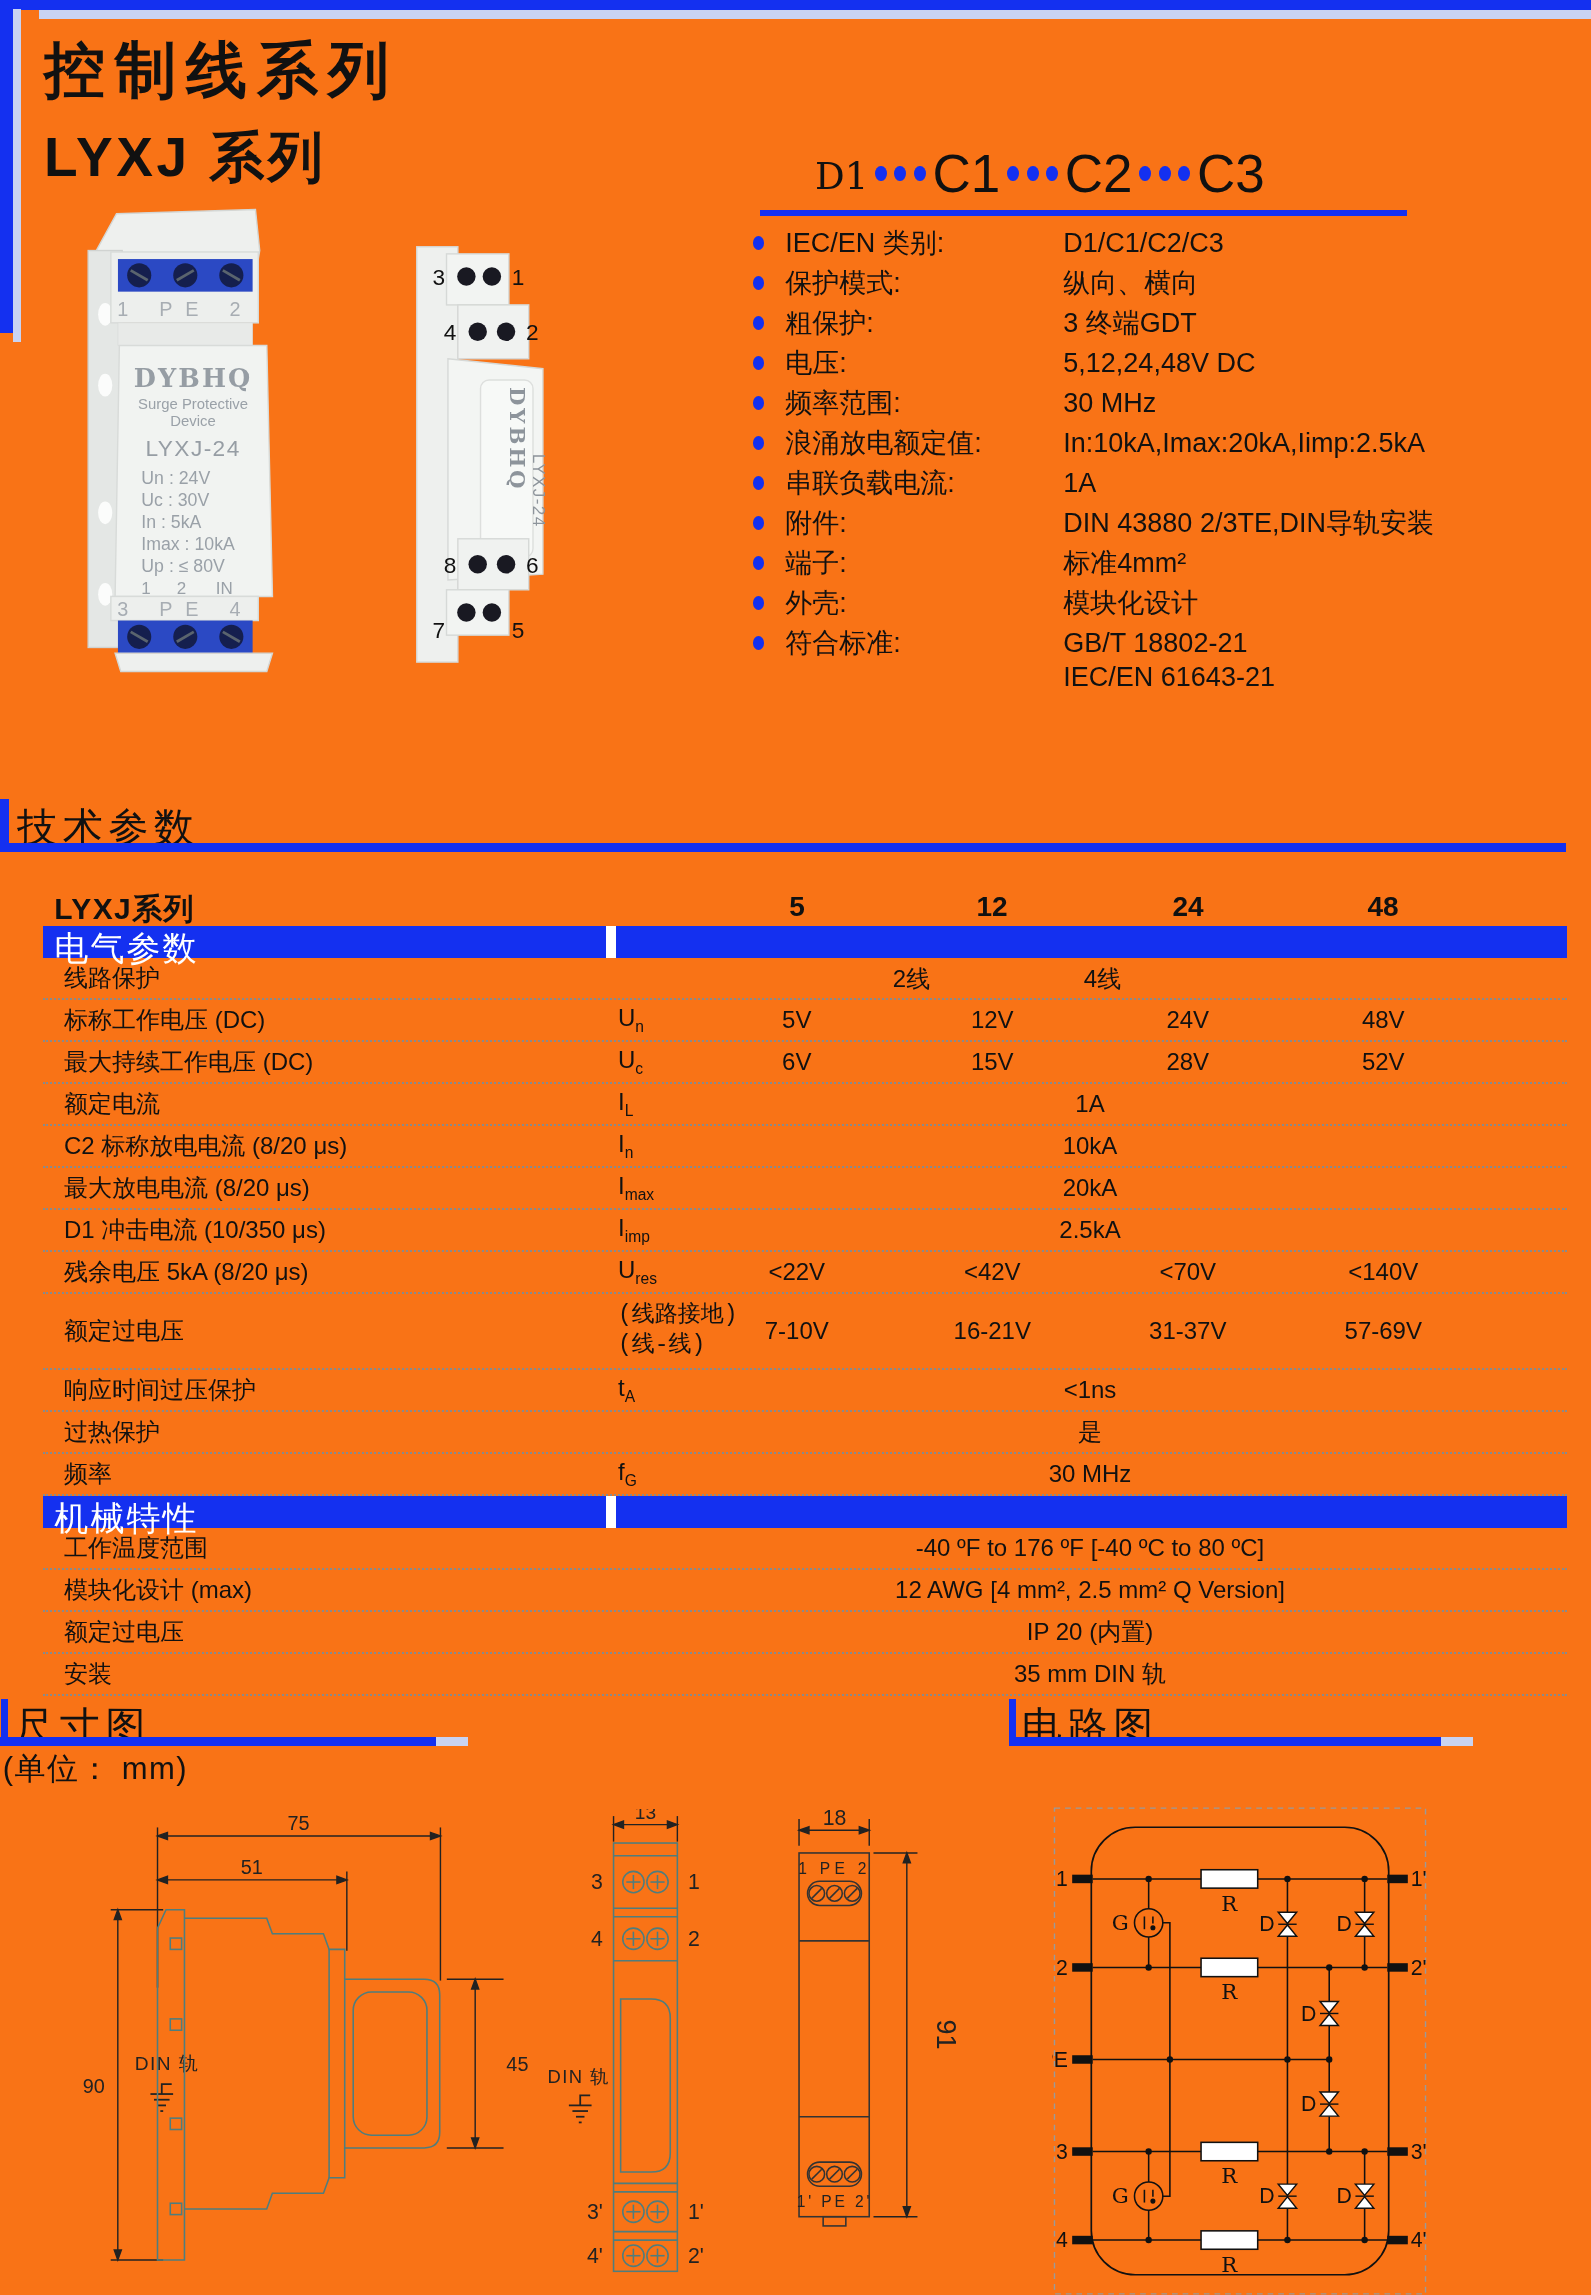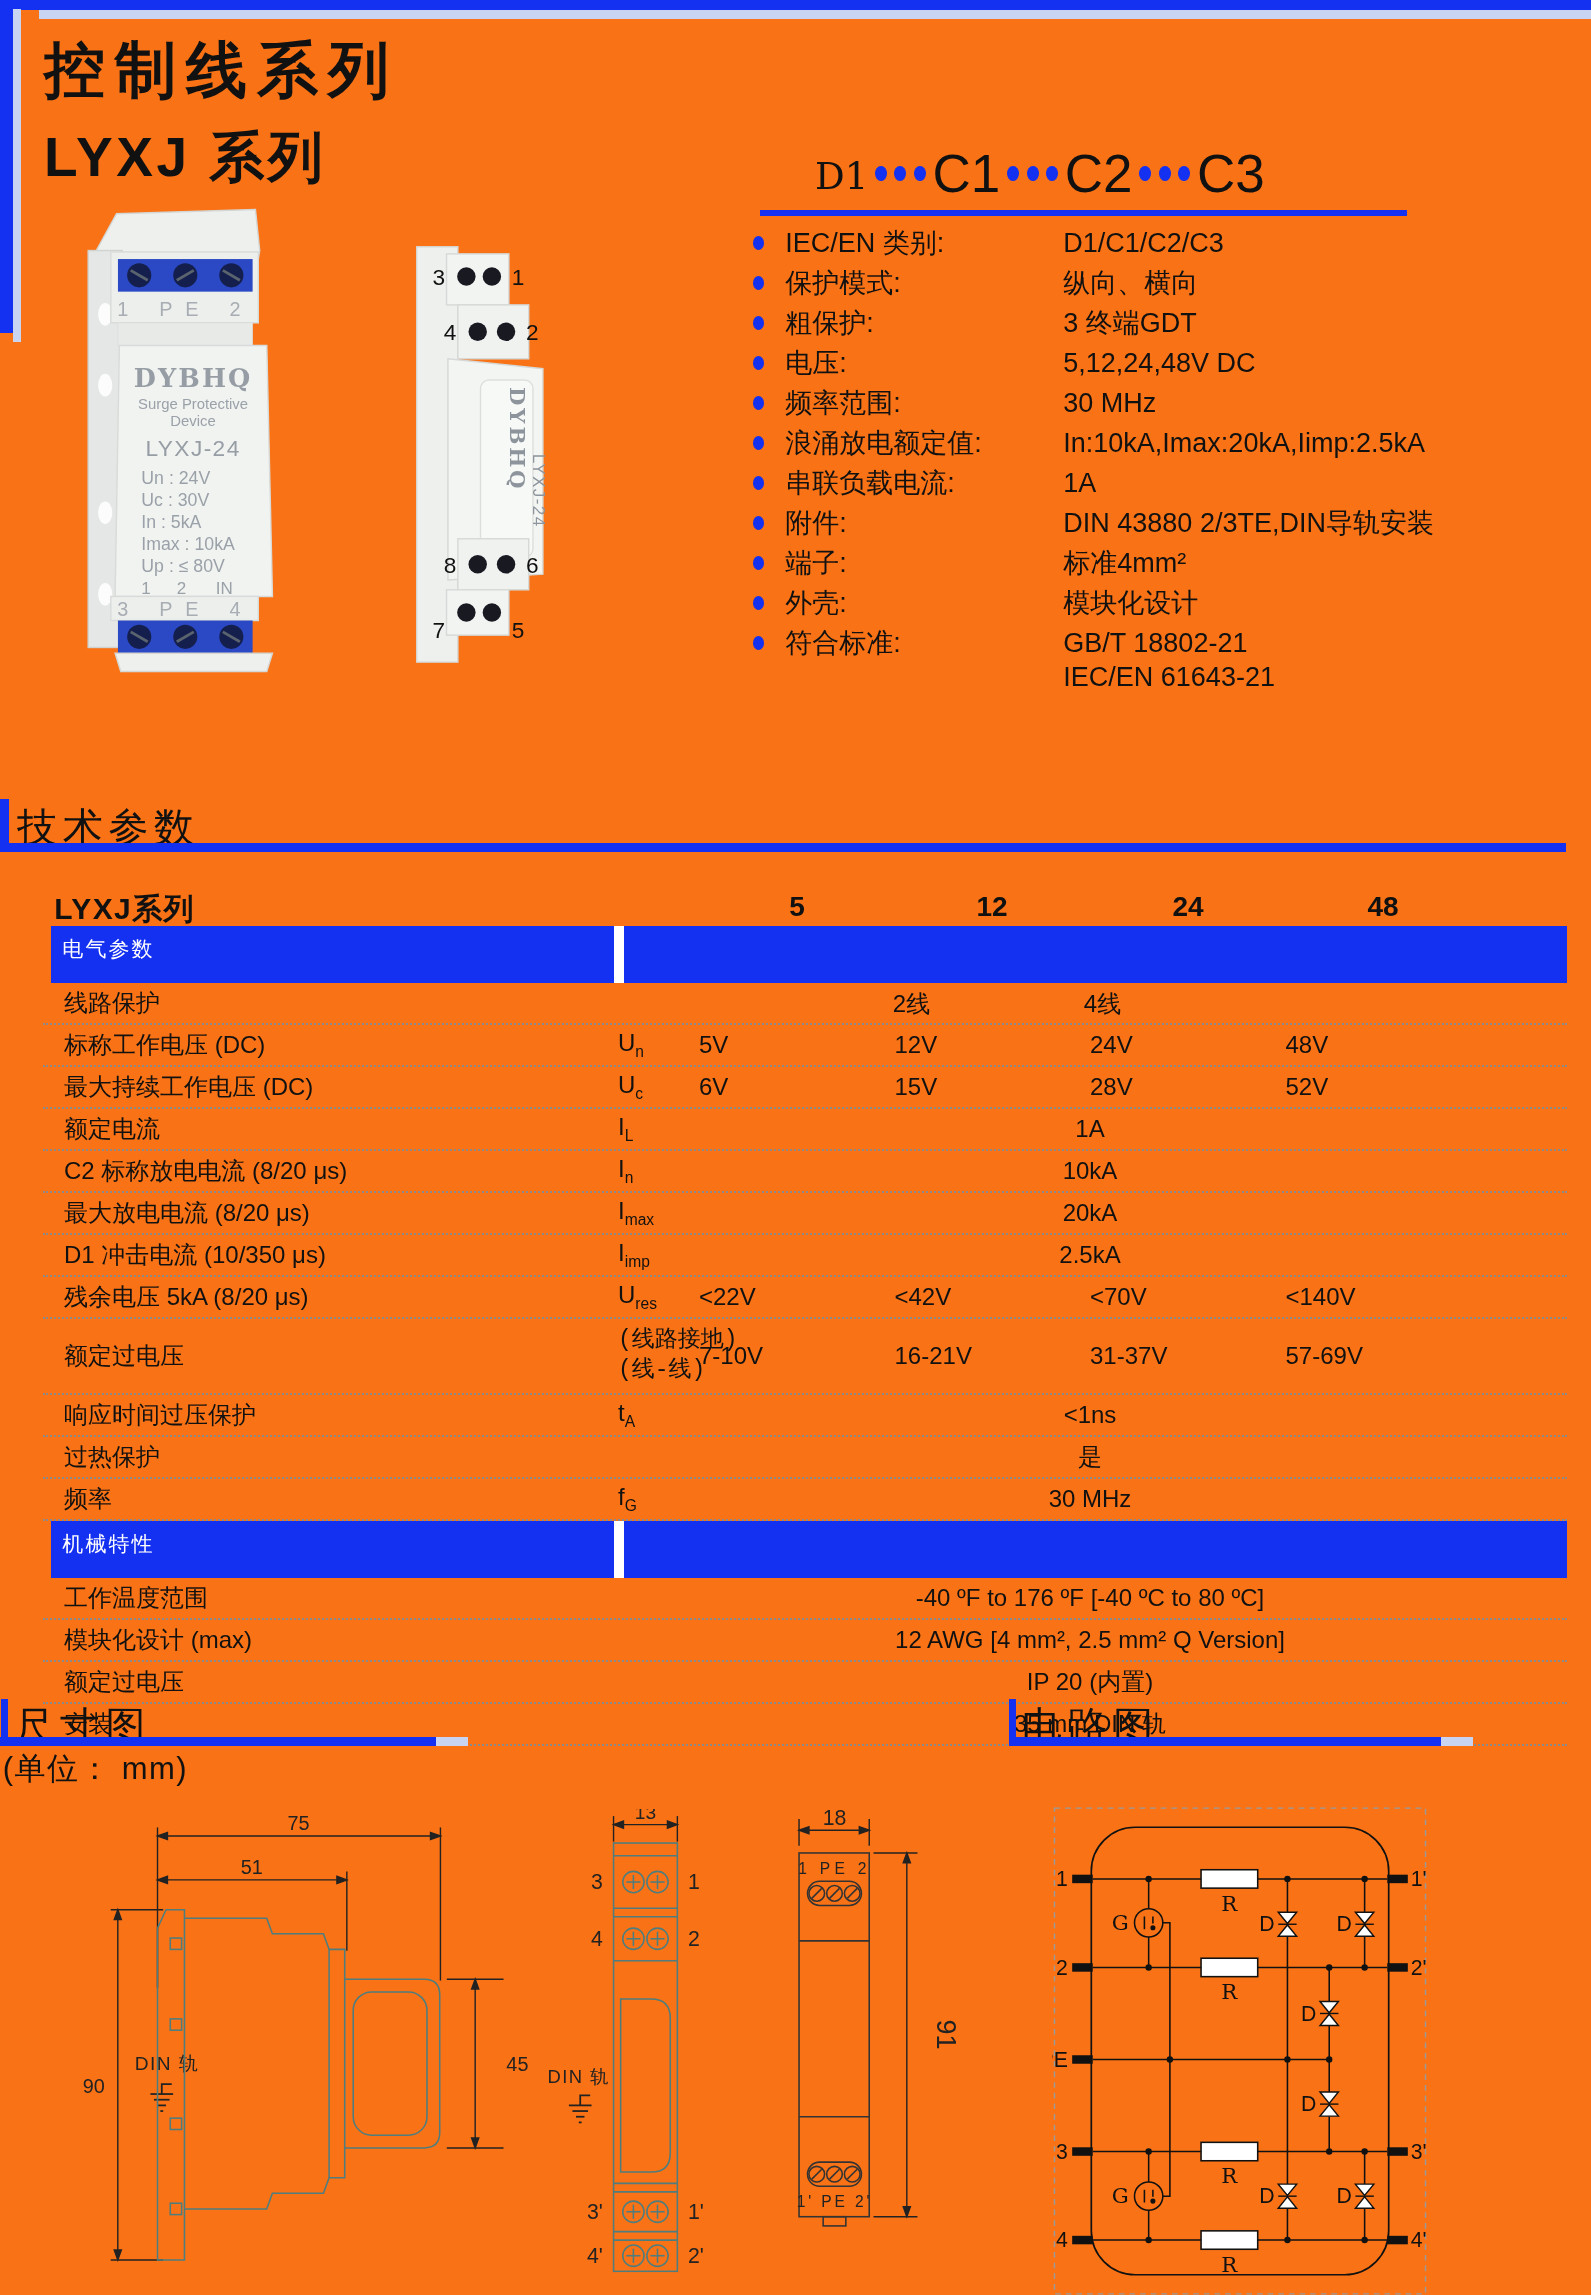--- a/index.html
+++ b/index.html
@@ -34,32 +34,32 @@
   .sechead .txt{position:absolute;font-family:"DejaVu Serif","Liberation Serif",serif;
                 font-size:40px;letter-spacing:5.7px;white-space:nowrap;}
   .sechead .rule{position:absolute;background:var(--blue);}
   .sechead .ruletail{position:absolute;background:var(--lblue);}
   .unitnote{left:2.8px;top:1748px;font-size:31px;letter-spacing:1.4px;}
   
   .tbl{left:43px;top:882px;width:1524px;font-size:24px;}
   .thead{position:relative;height:44px;}
   .thead .series{position:absolute;left:11.3px;top:7px;font-size:30px;font-weight:bold;letter-spacing:1.4px;}
   .thead .col{position:absolute;top:8.5px;width:196px;text-align:center;font-size:28px;font-weight:bold;}
-  .band{position:relative;height:57px;background:var(--blue);color:#fff;font-size:21px;line-height:45px;margin-left:8px;}
+  .band{position:relative;height:32px;background:var(--blue);color:#fff;font-size:34px;line-height:45px;}
   .band .bt{padding-left:11.3px;letter-spacing:2.1px;}
   .band .gap{position:absolute;left:563px;top:0;width:10px;height:100%;background:#fff;}
   .trow{position:relative;height:40px;border-bottom:2.1px dotted #8a8a8a;}
   .trow.tall{height:74px;}
   .nm{position:absolute;left:21px;top:50%;transform:translateY(-50%);white-space:nowrap;}
   .sym{position:absolute;left:575px;top:50%;transform:translateY(-50%);white-space:nowrap;}
   .sym sub{font-size:15.6px;}
   .sym2{line-height:1.3;text-align:left;}
   .sym2 span{display:block;}
   .vals{position:absolute;left:656px;top:50%;transform:translateY(-50%);width:782px;display:flex;}
-  .vals .v{width:196px;}
+  .vals .v{width:196px;text-align:center;}
   .cv{position:absolute;left:656px;top:50%;transform:translateY(-50%);width:782px;text-align:center;}
   .vals2{position:absolute;left:656px;top:50%;transform:translateY(-50%);width:782px;height:31px;}
   .vals2 .w2{position:absolute;left:163px;width:99px;text-align:center;}
   .vals2 .w4{position:absolute;left:354px;width:99px;text-align:center;}
   
   svg text{font-family:"Liberation Sans",sans-serif;}
   svg .serif{font-family:"DejaVu Serif","Liberation Serif",serif;}
   :root,.page{--blue:#1430f0;--lblue:#c9d3f2;--teal:#4f7d7d;--mtxt:#9aa1a8;}
 </style>
 </head>

